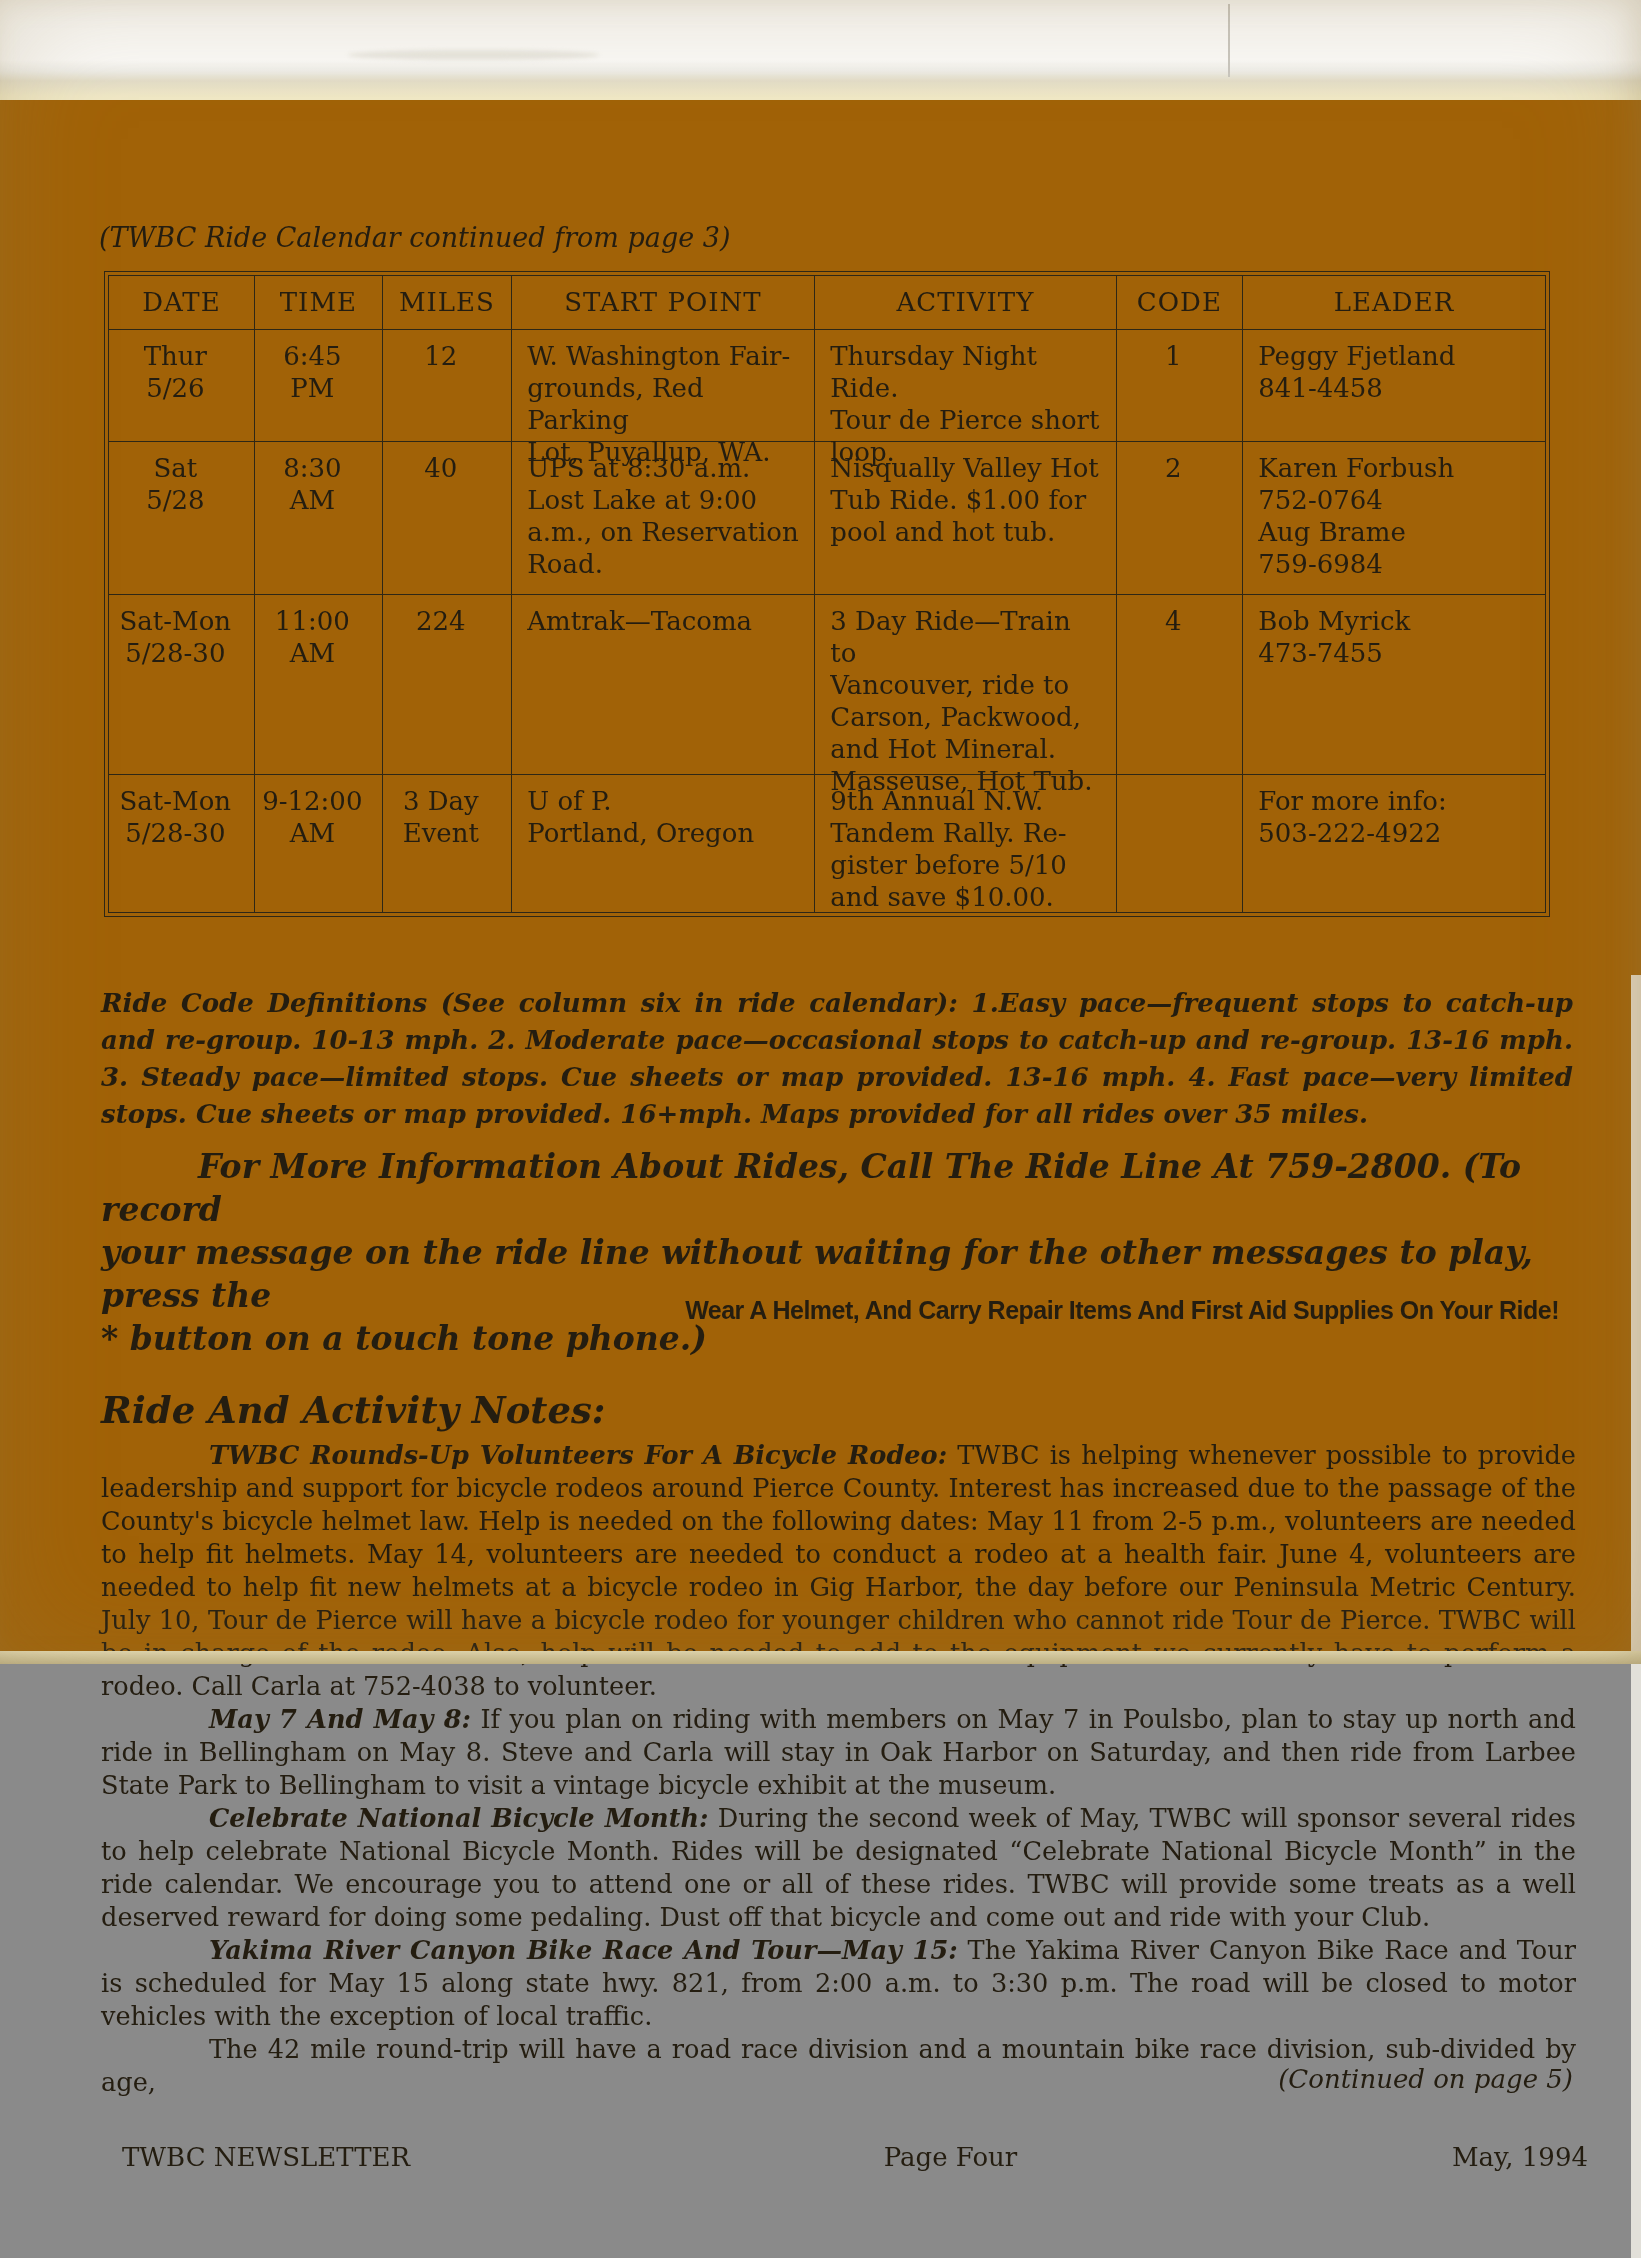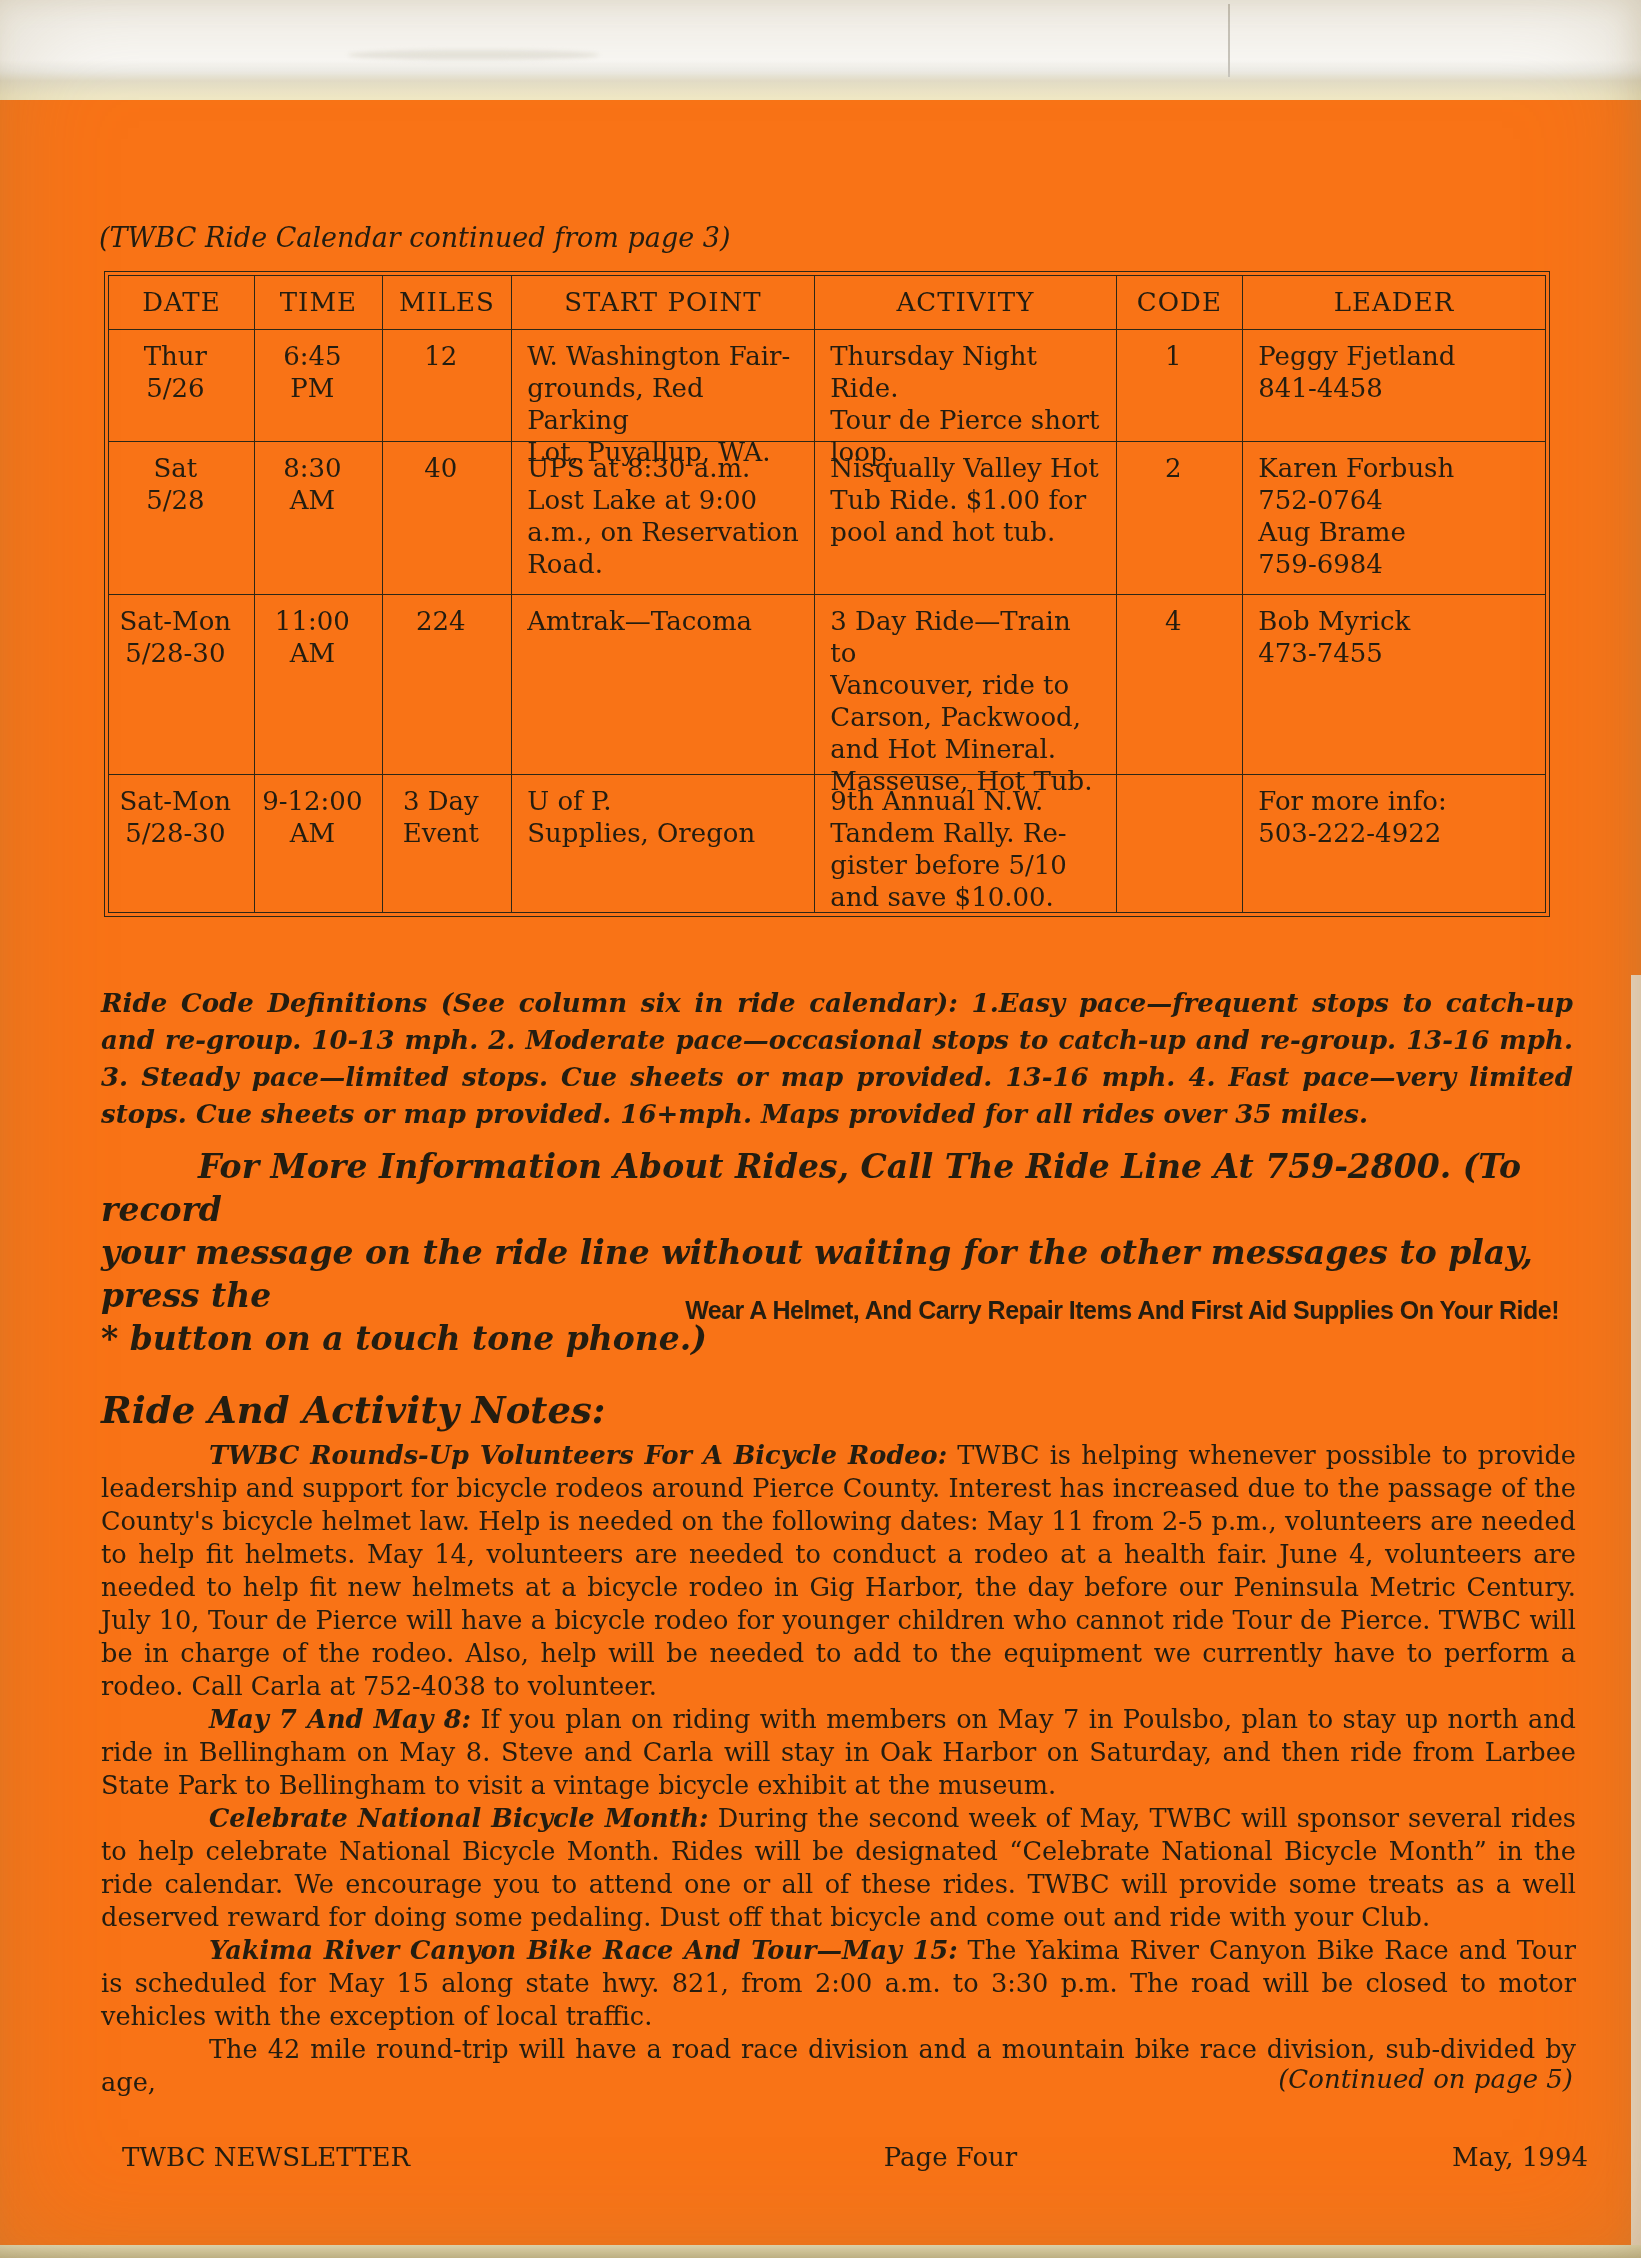--- a/index.html
+++ b/index.html
@@ -1,17 +1,17 @@
 <!DOCTYPE html>
 <html><head>
 <meta charset="utf-8">
 <style>
   html,body{margin:0;padding:0;}
   body{width:1641px;height:2258px;overflow:hidden;background:#8a8a8a;}
-  .scan{position:relative;width:1641px;height:2258px;background:#f97316;
+  .scan{position:relative;width:1641px;height:1664px;background:#a16207;
         font-family:"DejaVu Serif", serif;color:#241d10;}
   .vignette{position:absolute;inset:0;pointer-events:none;
         box-shadow:inset 0 0 116px rgba(150,130,80,.28), inset -7.7px 0 29px rgba(150,130,80,.18);}
   
   .scan-top{position:absolute;left:0;top:0;width:1641px;height:100px;
         background:linear-gradient(#fbfaf8 0 60px,#efeee9 71px,#e3ddc8 81px,#f0e8c6 97px);}
   .crease{position:absolute;left:1228px;top:3.9px;width:1.9px;height:73px;background:#c9c6bf;}
   .top-smudge{position:absolute;left:348px;top:50px;width:251px;height:9.7px;background:#e9e7e0;
         border-radius:50%;filter:blur(1.9px);}
   .right-sliver{position:absolute;right:0;top:975px;width:9.7px;height:1283px;background:#f1efe6;opacity:.85;}
@@ -125,21 +125,21 @@
       <div class="cell pre">Bob Myrick
 473-7455</div>
 
       <div class="cell ctr pre">Sat-Mon
 5/28-30</div>
       <div class="cell ctr pre">9-12:00
 AM</div>
       <div class="cell ctr pre">3 Day
 Event</div>
       <div class="cell pre">U of P.
-Supplies, Oregon</div>
+Portland, Oregon</div>
       <div class="cell pre">9th Annual N.W.
 Tandem Rally. Re-
 gister before 5/10
 and save $10.00.</div>
       <div class="cell ctr pre"></div>
       <div class="cell pre">For more info:
 503-222-4922</div>
     </div>
   </div>
 

